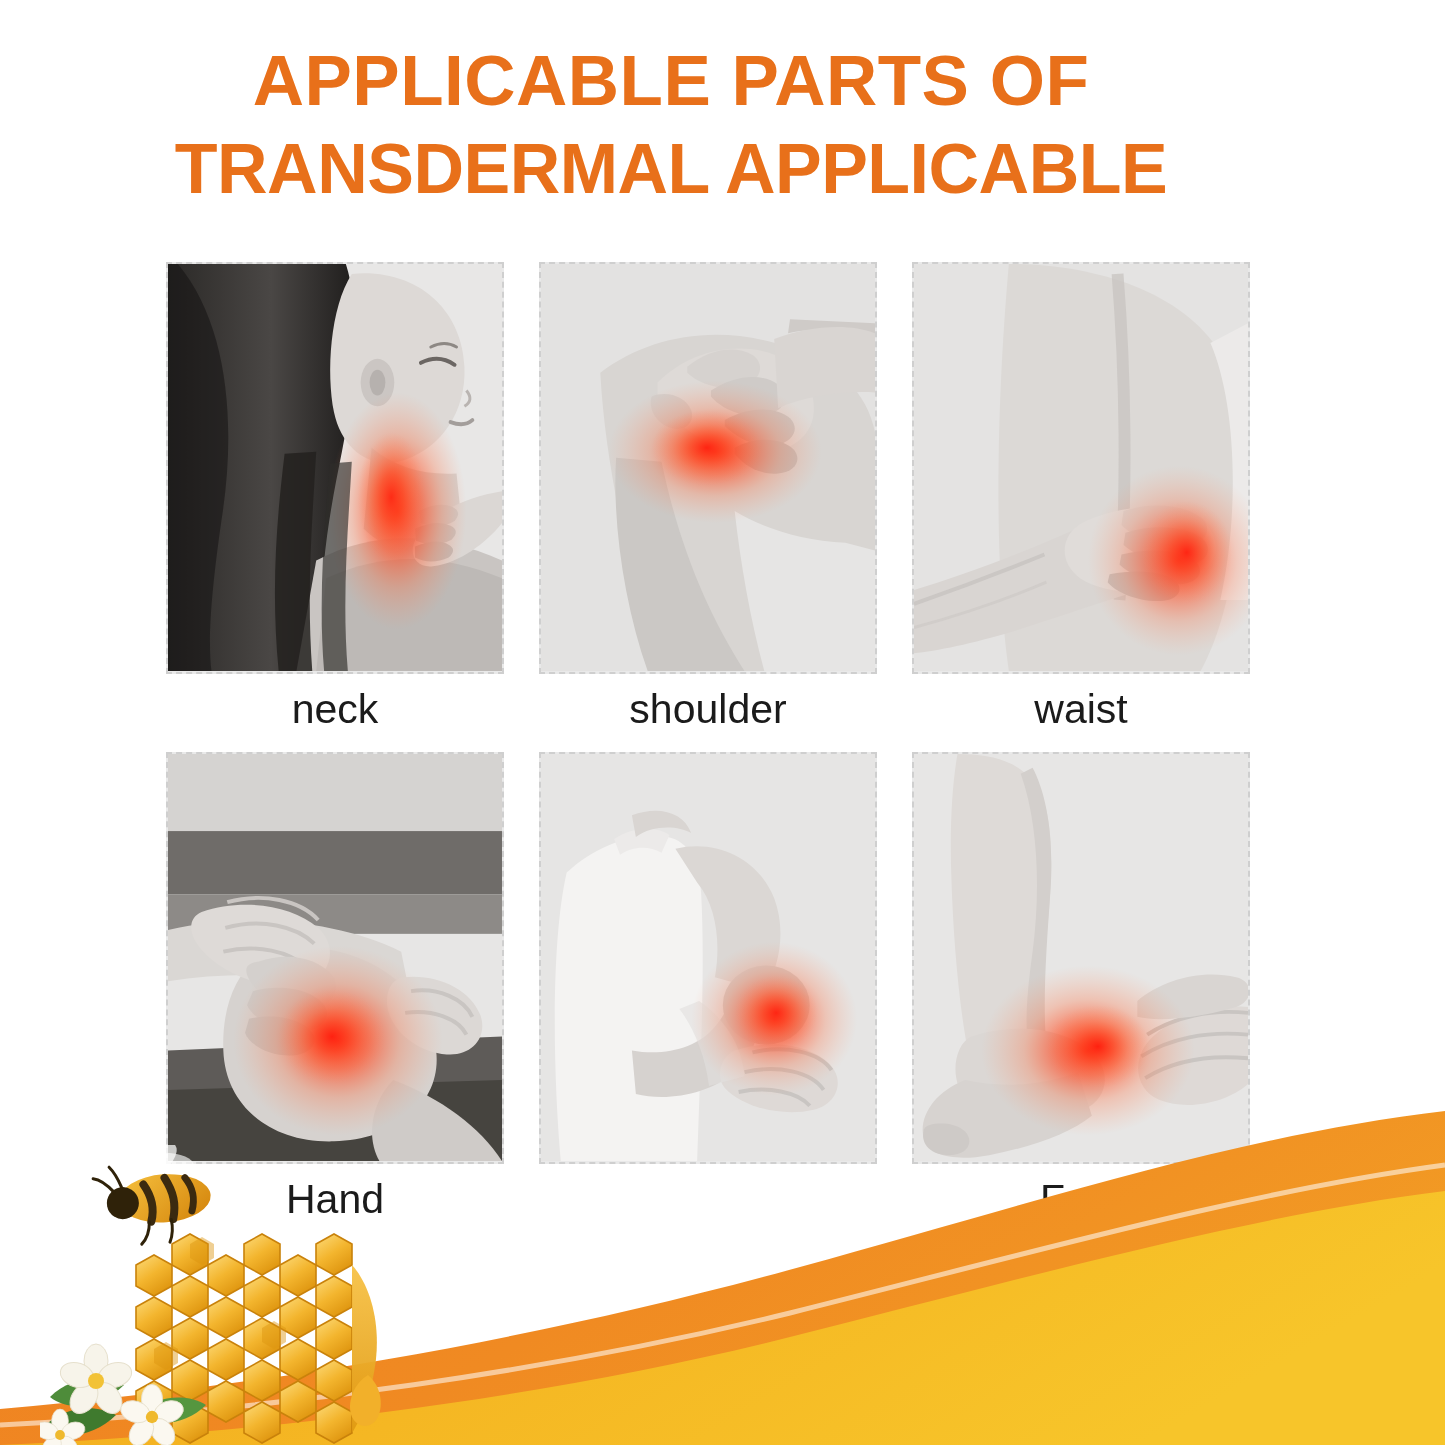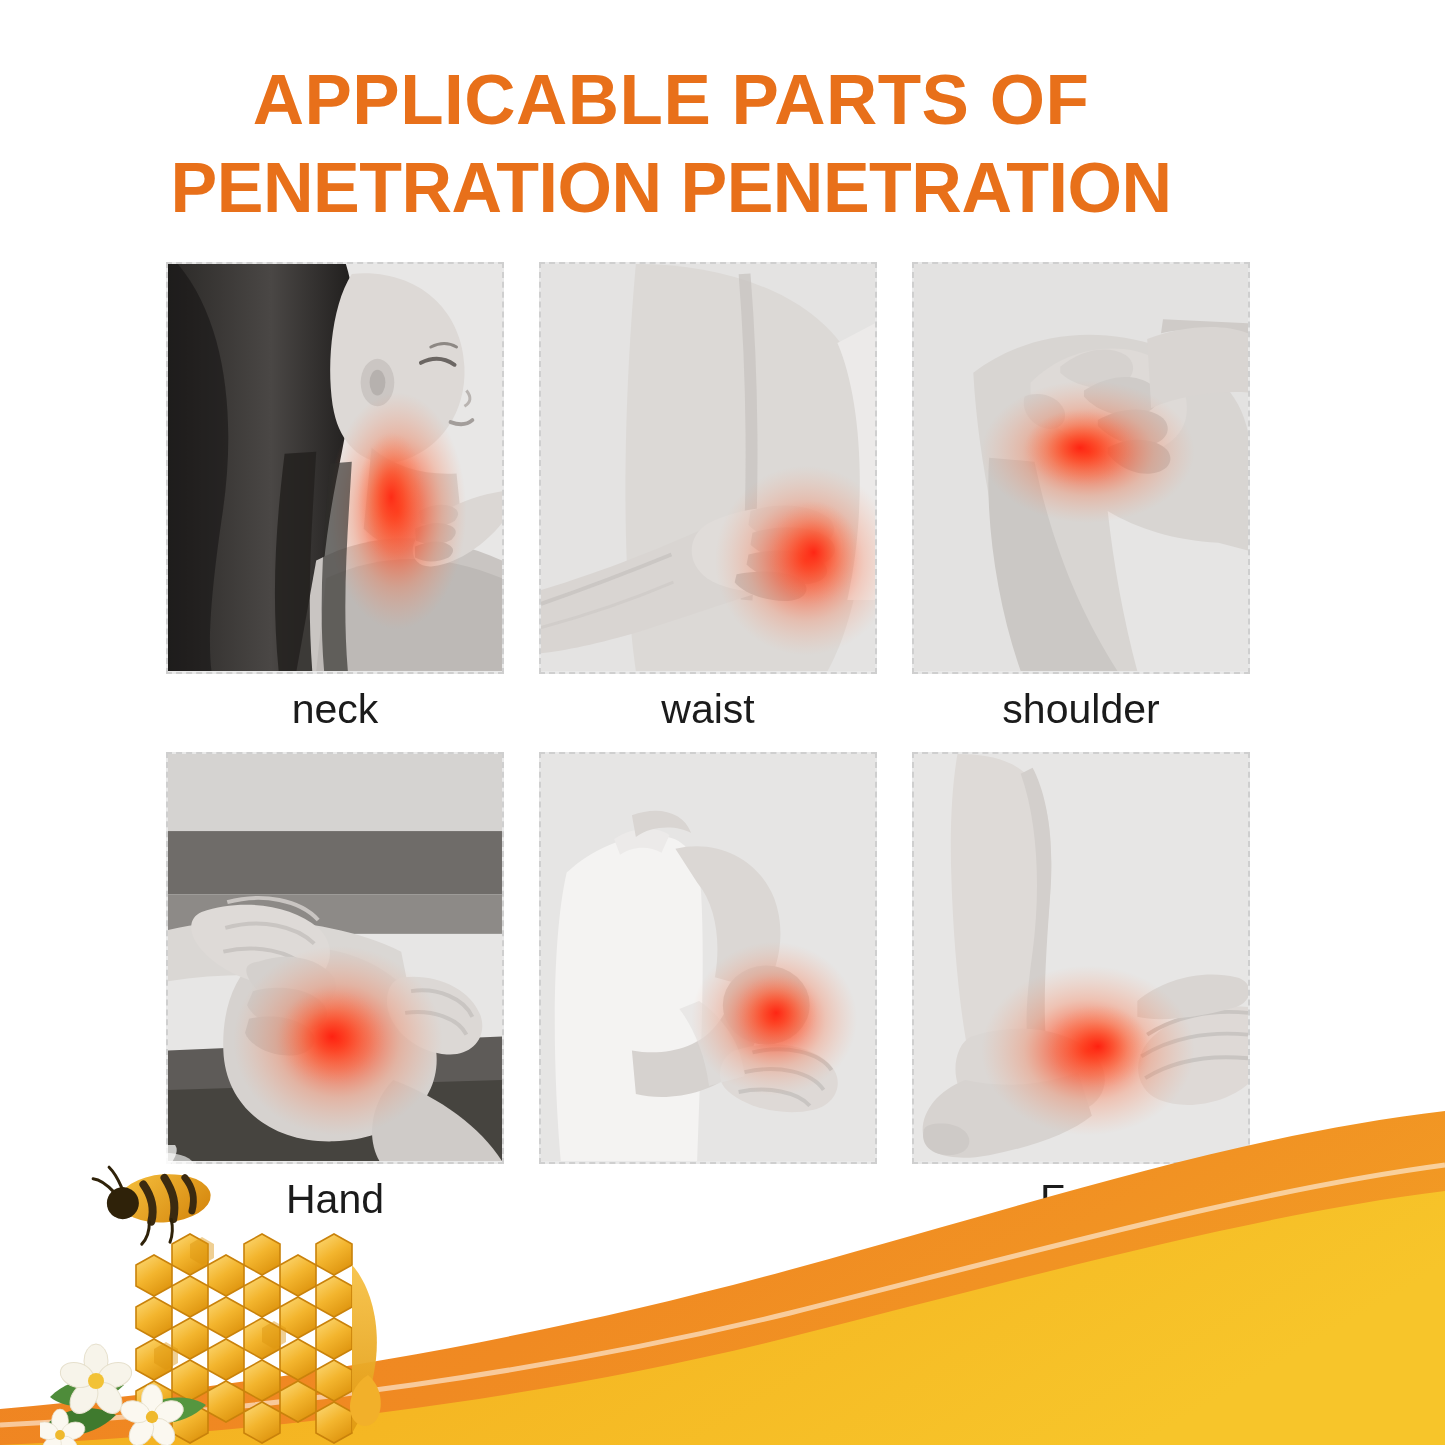--- a/index.html
+++ b/index.html
@@ -6,21 +6,21 @@
   html, body {
     width: 1445px; height: 1445px;
     background: #ffffff;
     font-family: "Liberation Sans", sans-serif;
     overflow: hidden;
   }
   .page { position: relative; width: 1445px; height: 1445px; background: #fff; overflow: hidden; }
 
   
   .title {
-    position: absolute; top: 56px; left: 0; width: 1342px;
+    position: absolute; top: 37px; left: 0; width: 1342px;
     text-align: center;
     color: #E8701A;
     font-weight: bold;
     font-size: 71px;
     line-height: 88px;
     letter-spacing: 0.5px;
     padding: 0 55px;
   }
   .title .line { display: block; white-space: nowrap; }
   .title .line2 { font-size: 70px; letter-spacing: -0.5px; }
@@ -63,21 +63,21 @@
   .deco { position: absolute; left: 40px; bottom: 0; width: 460px; height: 300px; }
   .deco svg { display: block; width: 460px; height: 300px; }
 </style>
 </head>
 <body>
 
 <div class="page">
 
   <div class="title">
     <span class="line line1">APPLICABLE PARTS OF</span>
-    <span class="line line2">PENETRATION PENETRATION</span>
+    <span class="line line2">TRANSDERMAL APPLICABLE</span>
   </div>
 
   <div class="grid">
 
     <div class="cell">
       <div class="photo-frame">
         <svg class="ph" viewBox="0 0 338 412" preserveAspectRatio="none">
           <defs>
             <radialGradient id="gN" cx="50%" cy="50%" r="50%">
               <stop offset="0%" stop-color="#ff2a14" stop-opacity="0.95"></stop>
@@ -127,20 +127,59 @@
           <path d="M186,200 C182,270 176,340 182,412 L158,412 C152,340 158,268 164,202 Z" fill="#2e2c2a" opacity="0.65"></path>
         </svg>
       </div>
       <div class="caption">neck</div>
     </div>
 
     <div class="cell">
       <div class="photo-frame">
         <svg class="ph" viewBox="0 0 338 412" preserveAspectRatio="none">
           <defs>
+            <radialGradient id="gS" cx="50%" cy="50%" r="50%">
+              <stop offset="0%" stop-color="#ff2210" stop-opacity="0.95"></stop>
+              <stop offset="32%" stop-color="#ff4a22" stop-opacity="0.62"></stop>
+              <stop offset="62%" stop-color="#ff6f40" stop-opacity="0.28"></stop>
+              <stop offset="100%" stop-color="#ff9068" stop-opacity="0"></stop>
+            </radialGradient>
+          </defs>
+          <rect x="0" y="0" width="338" height="412" fill="#e3e2e1"></rect>
+
+          <path d="M60,110 C110,72 180,60 250,84 C300,100 330,130 338,170 L338,412 L120,412 C96,330 66,220 60,110 Z" fill="#d8d5d2"></path>
+
+          <path d="M250,70 C282,62 312,70 326,92 L338,130 L338,60 L252,56 Z" fill="#cfcbc8"></path>
+
+          <path d="M122,200 C140,286 168,352 206,412 L108,412 C84,344 72,260 76,196 Z" fill="#cbc8c5"></path>
+
+          <path d="M196,250 C226,268 264,280 308,282 L338,290 L338,412 L226,412 C212,360 202,304 196,250 Z" fill="#e6e5e4"></path>
+
+          <path d="M118,120 C146,92 186,80 224,88 C258,96 278,120 276,150 C274,176 250,192 218,192 C178,192 138,166 118,140 Z" fill="#dedad7"></path>
+
+          <path d="M148,104 C170,86 196,82 214,92 C226,100 224,116 208,122 C186,130 160,122 148,110 Z" fill="#d6d2cf"></path>
+          <path d="M172,128 C196,112 224,110 240,122 C252,132 248,148 230,152 C206,158 182,146 172,134 Z" fill="#cfcbc8"></path>
+          <path d="M186,158 C210,144 238,144 252,156 C262,166 256,180 238,183 C214,187 194,172 186,164 Z" fill="#c9c5c2"></path>
+          <path d="M196,186 C218,174 244,176 256,188 C264,198 258,210 240,212 C218,214 202,200 196,192 Z" fill="#c3bfbc"></path>
+
+          <path d="M112,134 C128,128 146,134 152,148 C156,160 146,170 132,166 C118,162 108,148 112,134 Z" fill="#d2cecb"></path>
+
+          <path d="M236,76 C272,62 312,60 338,70 L338,130 C306,128 266,134 240,146 Z" fill="#d9d5d2"></path>
+
+          <ellipse cx="176" cy="190" rx="108" ry="72" fill="url(#gS)"></ellipse>
+          <ellipse cx="168" cy="186" rx="56" ry="38" fill="url(#gS)"></ellipse>
+        </svg>
+      </div>
+      <div class="caption">shoulder</div>
+    </div>
+
+    <div class="cell">
+      <div class="photo-frame">
+        <svg class="ph" viewBox="0 0 338 412" preserveAspectRatio="none">
+          <defs>
             <radialGradient id="gW" cx="50%" cy="50%" r="50%">
               <stop offset="0%" stop-color="#ff2412" stop-opacity="0.95"></stop>
               <stop offset="33%" stop-color="#ff4a24" stop-opacity="0.60"></stop>
               <stop offset="64%" stop-color="#ff7044" stop-opacity="0.26"></stop>
               <stop offset="100%" stop-color="#ff9870" stop-opacity="0"></stop>
             </radialGradient>
           </defs>
           <rect x="0" y="0" width="338" height="412" fill="#e4e3e2"></rect>
 
           <path d="M96,0 C180,0 270,26 310,90 C336,132 338,210 326,290 C316,356 302,390 290,412 L96,412 C84,330 80,180 96,0 Z" fill="#dcd9d6"></path>
@@ -158,59 +197,20 @@
           <path d="M212,250 C242,240 276,244 292,258 C302,268 296,282 278,284 C250,288 220,276 210,264 Z" fill="#d8d4d1"></path>
           <path d="M214,272 C246,262 280,266 294,280 C302,290 296,302 278,304 C250,306 222,294 212,284 Z" fill="#d1cdca"></path>
           <path d="M210,294 C242,286 274,290 286,302 C294,312 288,322 270,324 C244,326 218,314 208,304 Z" fill="#cac6c3"></path>
           <path d="M198,314 C228,308 256,312 266,322 C273,331 266,340 250,341 C226,342 204,332 196,322 Z" fill="#c4c0bd"></path>
 
           <ellipse cx="268" cy="300" rx="92" ry="96" fill="url(#gW)"></ellipse>
           <ellipse cx="276" cy="292" rx="46" ry="52" fill="url(#gW)"></ellipse>
         </svg>
       </div>
       <div class="caption">waist</div>
-    </div>
-
-    <div class="cell">
-      <div class="photo-frame">
-        <svg class="ph" viewBox="0 0 338 412" preserveAspectRatio="none">
-          <defs>
-            <radialGradient id="gS" cx="50%" cy="50%" r="50%">
-              <stop offset="0%" stop-color="#ff2210" stop-opacity="0.95"></stop>
-              <stop offset="32%" stop-color="#ff4a22" stop-opacity="0.62"></stop>
-              <stop offset="62%" stop-color="#ff6f40" stop-opacity="0.28"></stop>
-              <stop offset="100%" stop-color="#ff9068" stop-opacity="0"></stop>
-            </radialGradient>
-          </defs>
-          <rect x="0" y="0" width="338" height="412" fill="#e3e2e1"></rect>
-
-          <path d="M60,110 C110,72 180,60 250,84 C300,100 330,130 338,170 L338,412 L120,412 C96,330 66,220 60,110 Z" fill="#d8d5d2"></path>
-
-          <path d="M250,70 C282,62 312,70 326,92 L338,130 L338,60 L252,56 Z" fill="#cfcbc8"></path>
-
-          <path d="M122,200 C140,286 168,352 206,412 L108,412 C84,344 72,260 76,196 Z" fill="#cbc8c5"></path>
-
-          <path d="M196,250 C226,268 264,280 308,282 L338,290 L338,412 L226,412 C212,360 202,304 196,250 Z" fill="#e6e5e4"></path>
-
-          <path d="M118,120 C146,92 186,80 224,88 C258,96 278,120 276,150 C274,176 250,192 218,192 C178,192 138,166 118,140 Z" fill="#dedad7"></path>
-
-          <path d="M148,104 C170,86 196,82 214,92 C226,100 224,116 208,122 C186,130 160,122 148,110 Z" fill="#d6d2cf"></path>
-          <path d="M172,128 C196,112 224,110 240,122 C252,132 248,148 230,152 C206,158 182,146 172,134 Z" fill="#cfcbc8"></path>
-          <path d="M186,158 C210,144 238,144 252,156 C262,166 256,180 238,183 C214,187 194,172 186,164 Z" fill="#c9c5c2"></path>
-          <path d="M196,186 C218,174 244,176 256,188 C264,198 258,210 240,212 C218,214 202,200 196,192 Z" fill="#c3bfbc"></path>
-
-          <path d="M112,134 C128,128 146,134 152,148 C156,160 146,170 132,166 C118,162 108,148 112,134 Z" fill="#d2cecb"></path>
-
-          <path d="M236,76 C272,62 312,60 338,70 L338,130 C306,128 266,134 240,146 Z" fill="#d9d5d2"></path>
-
-          <ellipse cx="176" cy="190" rx="108" ry="72" fill="url(#gS)"></ellipse>
-          <ellipse cx="168" cy="186" rx="56" ry="38" fill="url(#gS)"></ellipse>
-        </svg>
-      </div>
-      <div class="caption">shoulder</div>
     </div>
 
     <div class="cell">
       <div class="photo-frame">
         <svg class="ph" viewBox="0 0 338 412" preserveAspectRatio="none">
           <defs>
             <radialGradient id="gL" cx="50%" cy="50%" r="50%">
               <stop offset="0%" stop-color="#ff2010" stop-opacity="0.96"></stop>
               <stop offset="30%" stop-color="#ff4420" stop-opacity="0.66"></stop>
               <stop offset="60%" stop-color="#ff6c3c" stop-opacity="0.30"></stop>

